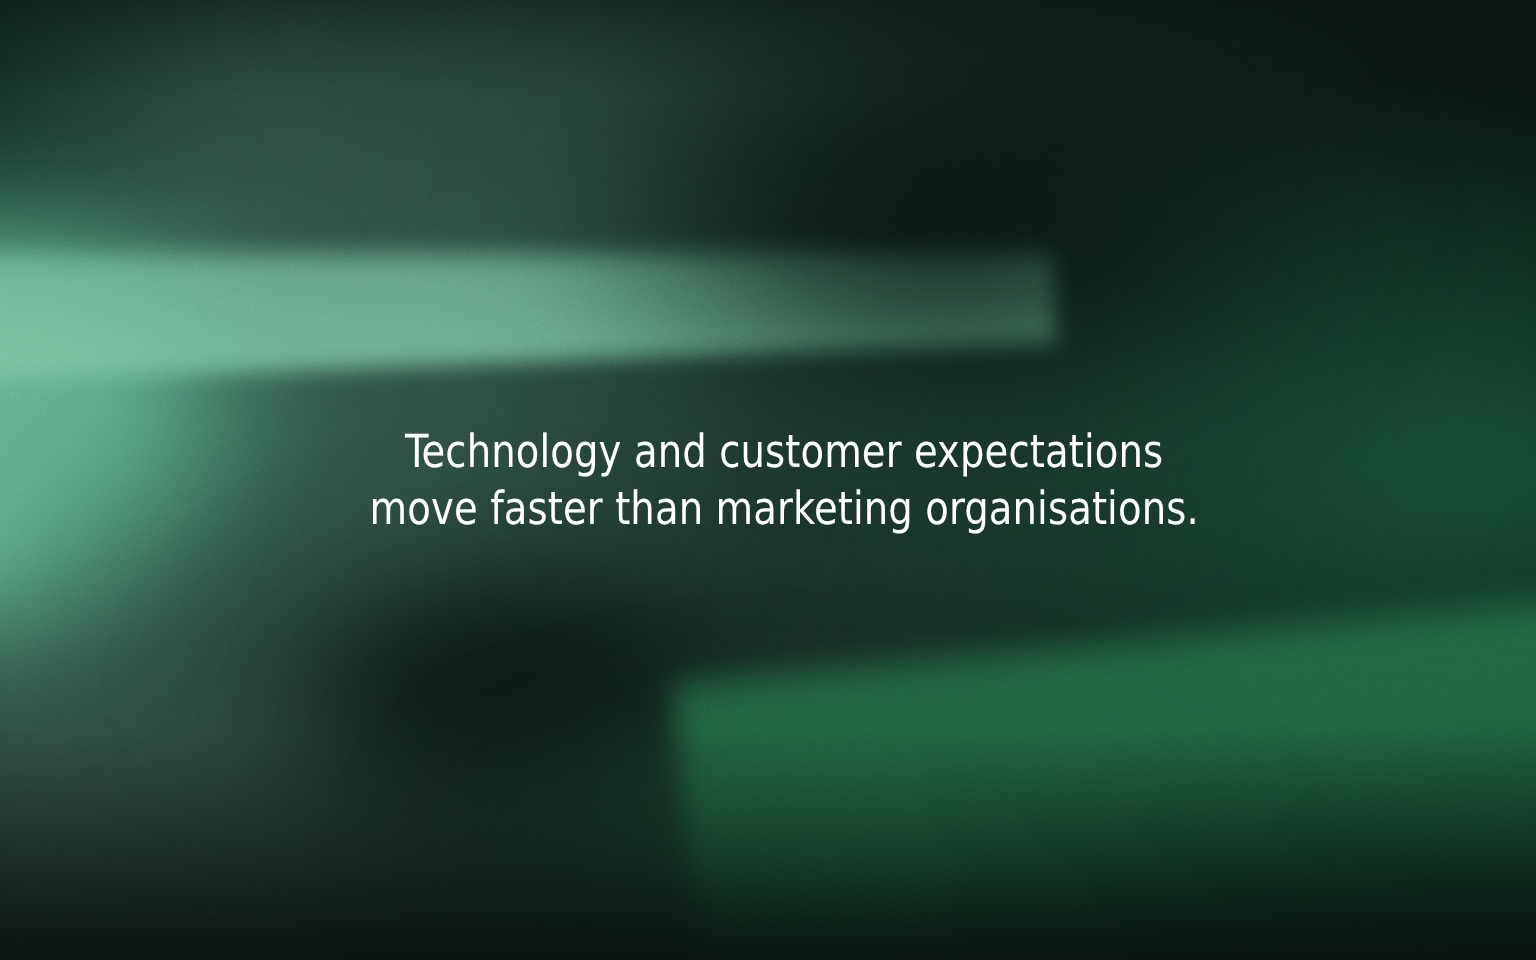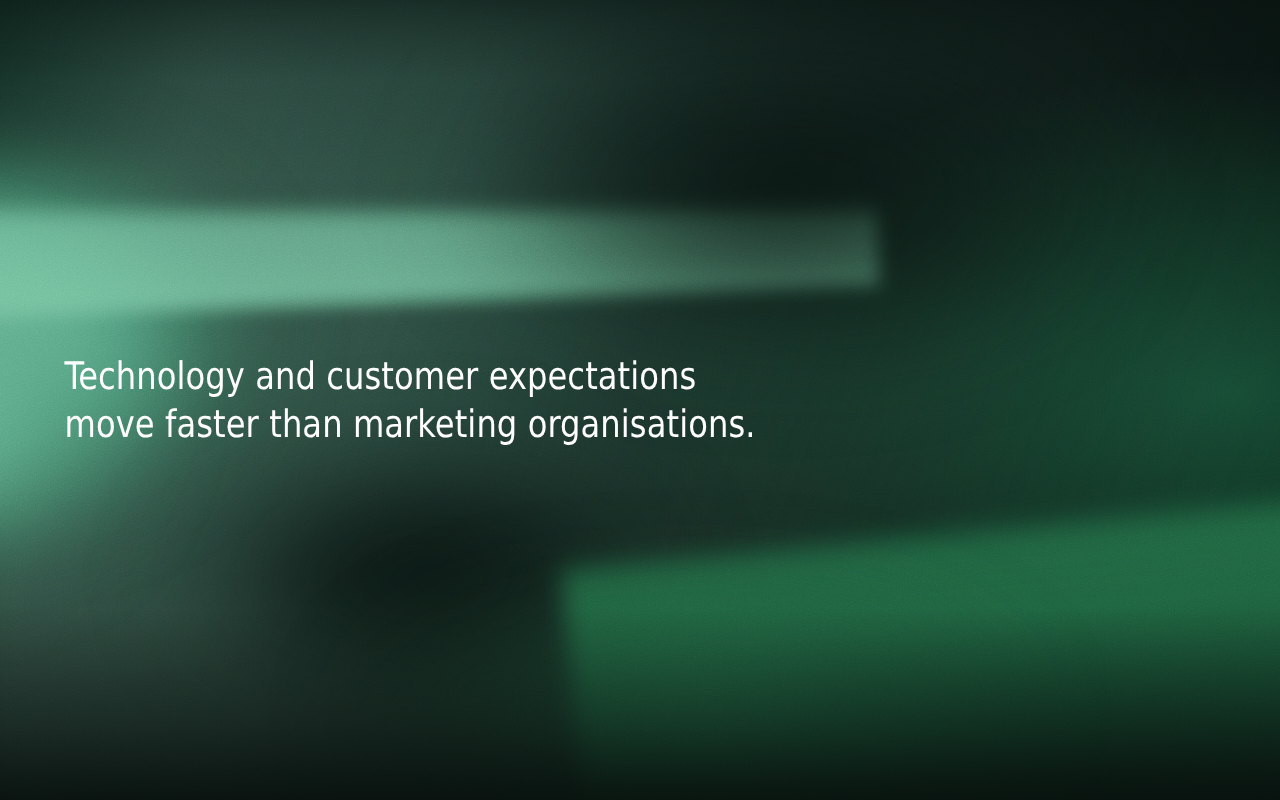--- a/index.html
+++ b/index.html
@@ -155,21 +155,21 @@
     opacity:0.30;
     mix-blend-mode:overlay;
   }
   #grain svg { width:100%; height:100%; display:block; }
 
   
   #caption {
     position:absolute;
     left:0; right:0;
     top:352px;
-    text-align:left;
+    text-align:center;
     z-index:20;
     padding-left:27px;
   }
   #caption .line {
     display:block;
     color:#ffffff;
     font-family:"DejaVu Sans Condensed", "Liberation Sans Narrow", "Liberation Sans", sans-serif;
     font-size:38px;
     font-weight:300;
     line-height:48px;

